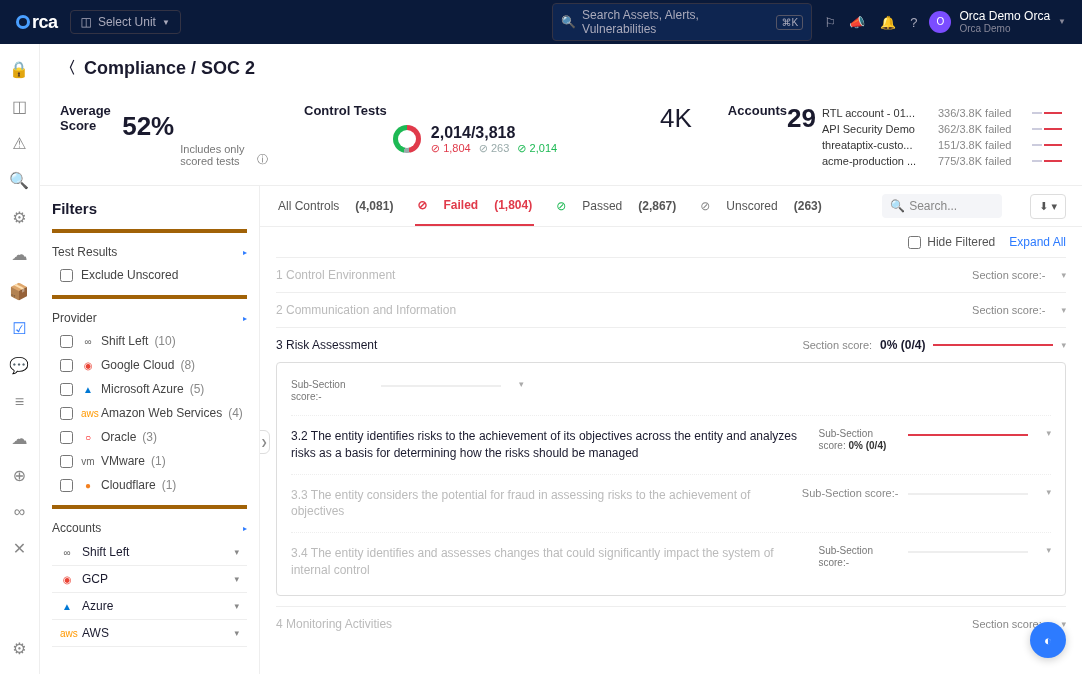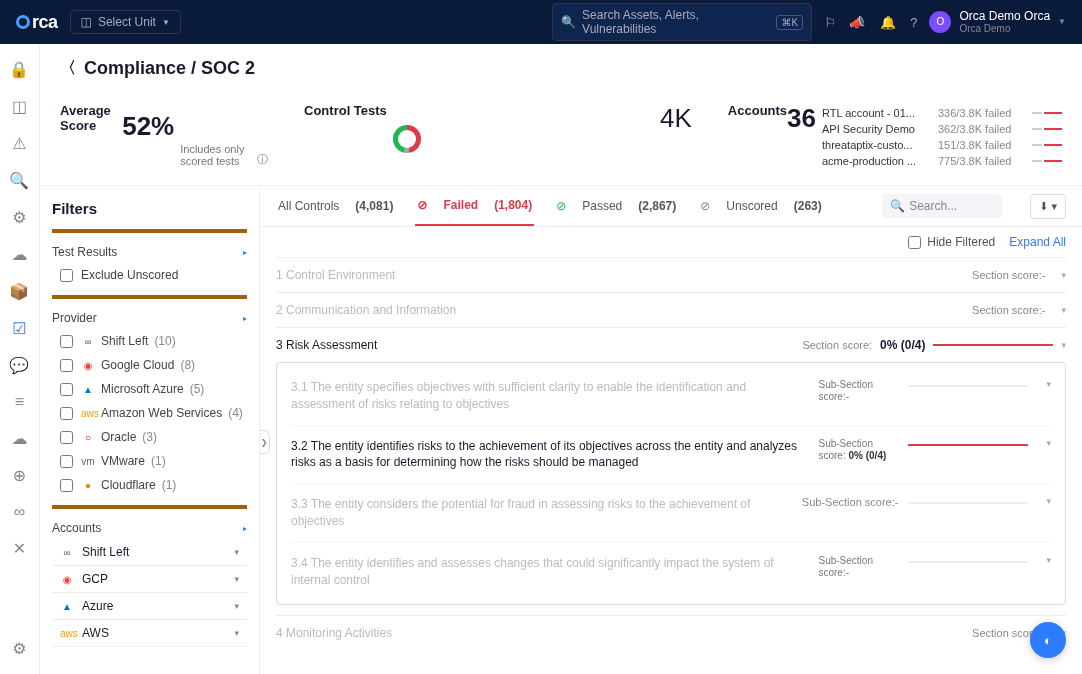--- a/index.html
+++ b/index.html
@@ -183,28 +183,36 @@
         <div class="stat-sub">
             <span>Includes only scored tests</span>
             <span>ⓘ</span>
           </div>
       </div>
 
       <div class="stat-block" style="flex:0 0 320px">
         <div class="stat-label">Control Tests</div>
         <div class="donut-block" style="margin-top:8px">
           <div class="donut"></div>
+          <div>
+            <div class="ctests-val">2,014/3,818</div>
+            <div class="ctests-sub">
+              <span class="red-dot">⊘ <span>1,804</span></span>
+              <span class="gray-dot">⊘ <span>263</span></span>
+              <span class="green-dot">⊘ <span>2,014</span></span>
+            </div>
+          </div>
         </div>
       </div>
       <div class="big-count">4K</div>
 
       <div class="stat-block accounts-block">
         <div class="accounts-hdr">
           <div class="stat-label">Accounts</div>
-          <div class="stat-big">36</div>
+          <div class="stat-big">29</div>
         </div>
         <div id="accounts-list">
             <div class="acct-row">
               <span class="acct-name">RTL account - 01...</span>
               <span class="acct-fail">336/3.8K failed</span>
               <div class="mini-bar">
                 <div class="seg-green"></div>
                 <div class="seg-gray"></div>
                 <div class="seg-red"></div>
               </div>
@@ -382,21 +390,20 @@
             </div>
             <div class="section-row">
               <span class="section-title">3 Risk Assessment</span>
               <span class="section-score-lbl">Section score:</span>
               <span class="section-score">0% (0/4)</span>
               <div class="red-bar"></div>
               <span class="car-sm">▾</span>
             </div>
             <div class="section-box">
               <div class="sub-row disabled">
-                <div class="sub-title">3.1 The entity specifies objectives with sufficient clarity to enable the identification and assessment of risks relating to objectives</div>
                 <div class="sub-score-block">Sub-Section score:-</div>
                 <div class="sub-bar gray"></div>
                 <span class="car-sm">▾</span>
               </div>
               <div class="sub-row">
                 <div class="sub-title">3.2 The entity identifies risks to the achievement of its objectives across the entity and analyzes risks as a basis for determining how the risks should be managed</div>
                 <div class="sub-score-block">Sub-Section score: <span class="val">0% (0/4)</span></div>
                 <div class="sub-bar red"></div>
                 <span class="car-sm">▾</span>
               </div>

